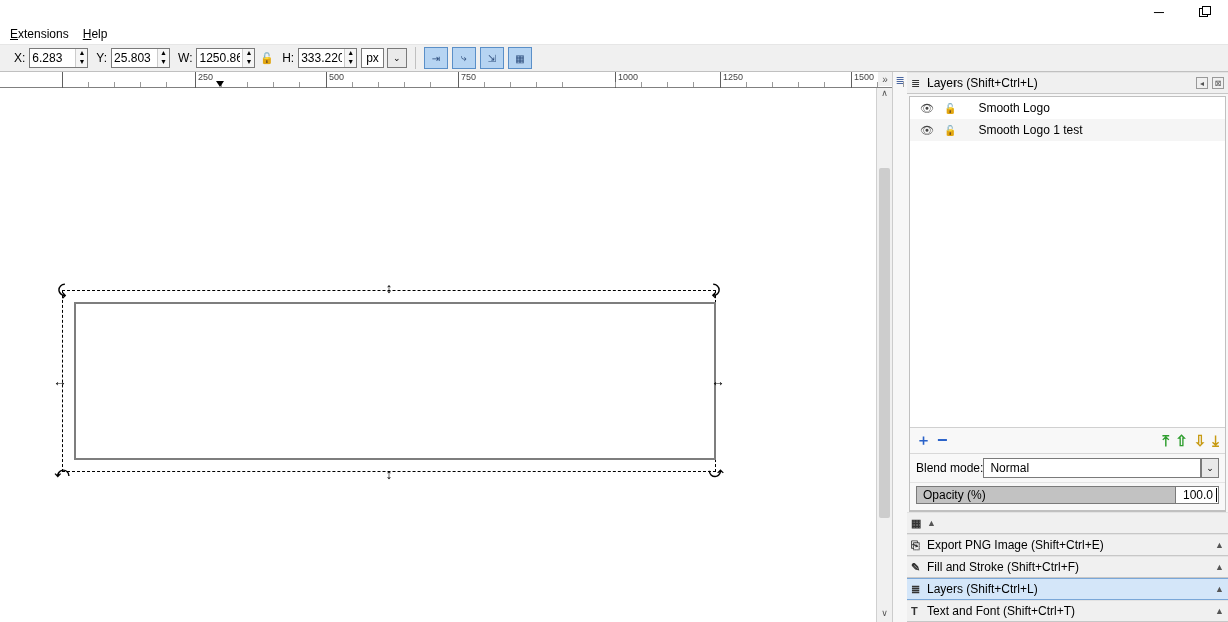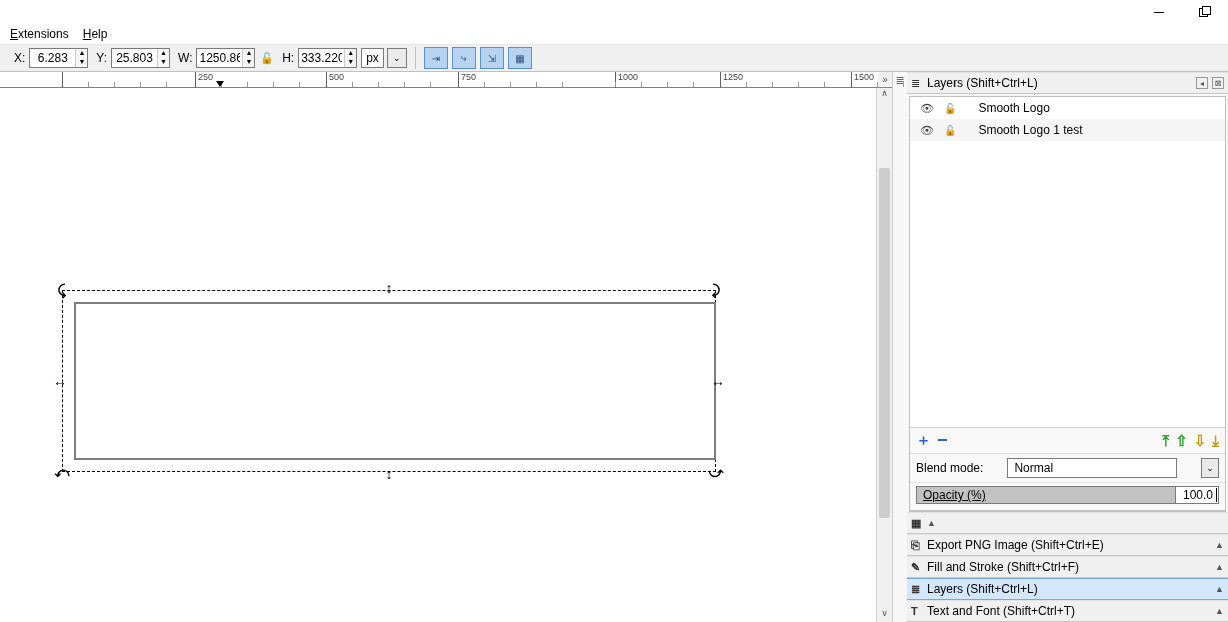--- a/index.html
+++ b/index.html
@@ -51,21 +51,21 @@
   .optlabel { margin-left:4px; }
   .numbox {
     display:flex; align-items:center;
     border:1px solid #7a7a7a;
     background:#fff;
     height:20px;
   }
   .numbox input {
     border:none; outline:none;
     width:45px; padding:0 2px;
-    font: inherit; text-align:center;
+    font: inherit; text-align:left;
   }
   .spinners {
     width:12px; height:18px;
     display:flex; flex-direction:column;
     border-left:1px solid #ccc;
   }
   .spin {
     flex:1; font-size:7px; line-height:8px;
     text-align:center;
     background:#f5f5f5;
@@ -240,21 +240,21 @@
   .lc-plus { color:#2a62c9; }
   .lc-minus { color:#2a62c9; font-size:18px; }
   .lc-top  { color:#2f9e2f; }
   .lc-up   { color:#2f9e2f; }
   .lc-down { color:#c79a12; }
   .lc-bot  { color:#c79a12; }
   .blendrow {
     display:flex; align-items:center;
     padding:4px 6px;
     border-top:1px solid #d8d8d8;
-    gap:24px;
+    gap:0;
     background:#f8f8f8;
   }
   .blendsel {
     flex:1; height:20px;
     border:1px solid #7a7a7a; background:#fff;
     display:flex; align-items:center; padding:0 6px;
   }
   .blenddrop {
     width:18px;height:20px; border:1px solid #7a7a7a;
     background:#e9e9e9; display:flex; align-items:center;justify-content:center;
@@ -272,21 +272,21 @@
     border:1px solid #7a7a7a;
     background:#d6d6d6;
     position:relative;
     display:flex; align-items:center;
     padding-left:6px;
   }
   .opacity-track .fill {
     position:absolute; inset:0;
     background:#c2c2c2;
   }
-  .opacity-track .lbl { position:relative; z-index:1;text-decoration:underline; }
+  .opacity-track .lbl { position:relative; z-index:1; }
   .opval {
     width:44px; height:18px; margin-left:-1px;
     border:1px solid #7a7a7a; background:#fff;
     text-align:right; padding-right:5px;
     line-height:16px;
     position:relative;
   }
   .opval::after {
     content:""; position:absolute; right:1px; top:1px; bottom:1px;
     width:1px; background:#000;

